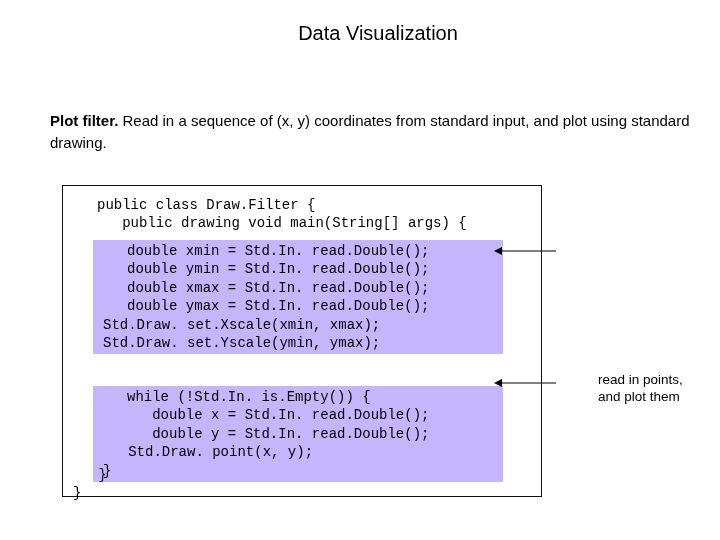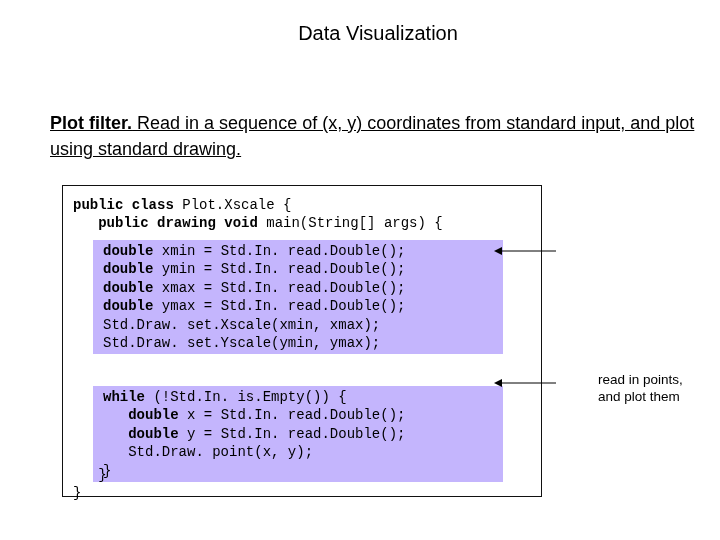--- a/index.html
+++ b/index.html
@@ -26,41 +26,40 @@
     width: 100%;
     text-align: center;
     font-size: 20px;
     font-weight: 400;
   }
   .lead {
     position: absolute;
     top: 110px;
     left: 50px;
     right: 60px;
-    font-size: 18px;
+    font-size: 15px;
     line-height: 1.45;
-    text-decoration: underline;
   }
   .lead-run { font-weight: bold; }
   .outer-box {
     position: absolute;
     left: 62px;
     top: 185px;
     width: 478px;
     height: 310px;
     background: #fff;
     border: 1px solid #111;
   }
   .code {
     font-family: "Courier New", Courier, monospace;
     font-size: 14px;
     line-height: 1.32;
     white-space: pre;
   }
-  .kw { font-weight: bold; }
+  .kw { font-weight: normal; margin-left: 24px; }
   .header-line {
     position: absolute;
     left: 10px;
     top: 10px;
   }
   .block1, .block2 {
     position: absolute;
     background: #c4b5fd;
   }
   .block1 {
@@ -103,21 +102,21 @@
 <body>
 
 <div class="slide">
   <div class="title">Data Visualization</div>
 
   <div class="lead">
     <span class="lead-run">Plot filter.</span><span>  Read in a sequence of (x, y) coordinates from standard input, and plot using standard drawing.</span>
   </div>
 
   <div class="outer-box">
-    <div class="code header-line"><span class="kw">public class</span><span> Plot.Xscale {</span>
+    <div class="code header-line"><span class="kw">public class</span><span> Draw.Filter {</span>
 <span>   </span><span class="kw">public drawing void</span><span> main(String[] args) {</span></div>
 
     <div class="block1 code"><span class="kw">double</span><span> xmin = Std.In. read.Double();</span>
 <span class="kw">double</span><span> ymin = Std.In. read.Double();</span>
 <span class="kw">double</span><span> xmax = Std.In. read.Double();</span>
 <span class="kw">double</span><span> ymax = Std.In. read.Double();</span>
 <span>Std.Draw. set.Xscale(xmin, xmax);</span>
 <span>Std.Draw. set.Yscale(ymin, ymax);</span></div>
 
     <div class="block2 code"><span class="kw">while</span><span> (!Std.In. is.Empty()) {</span>

